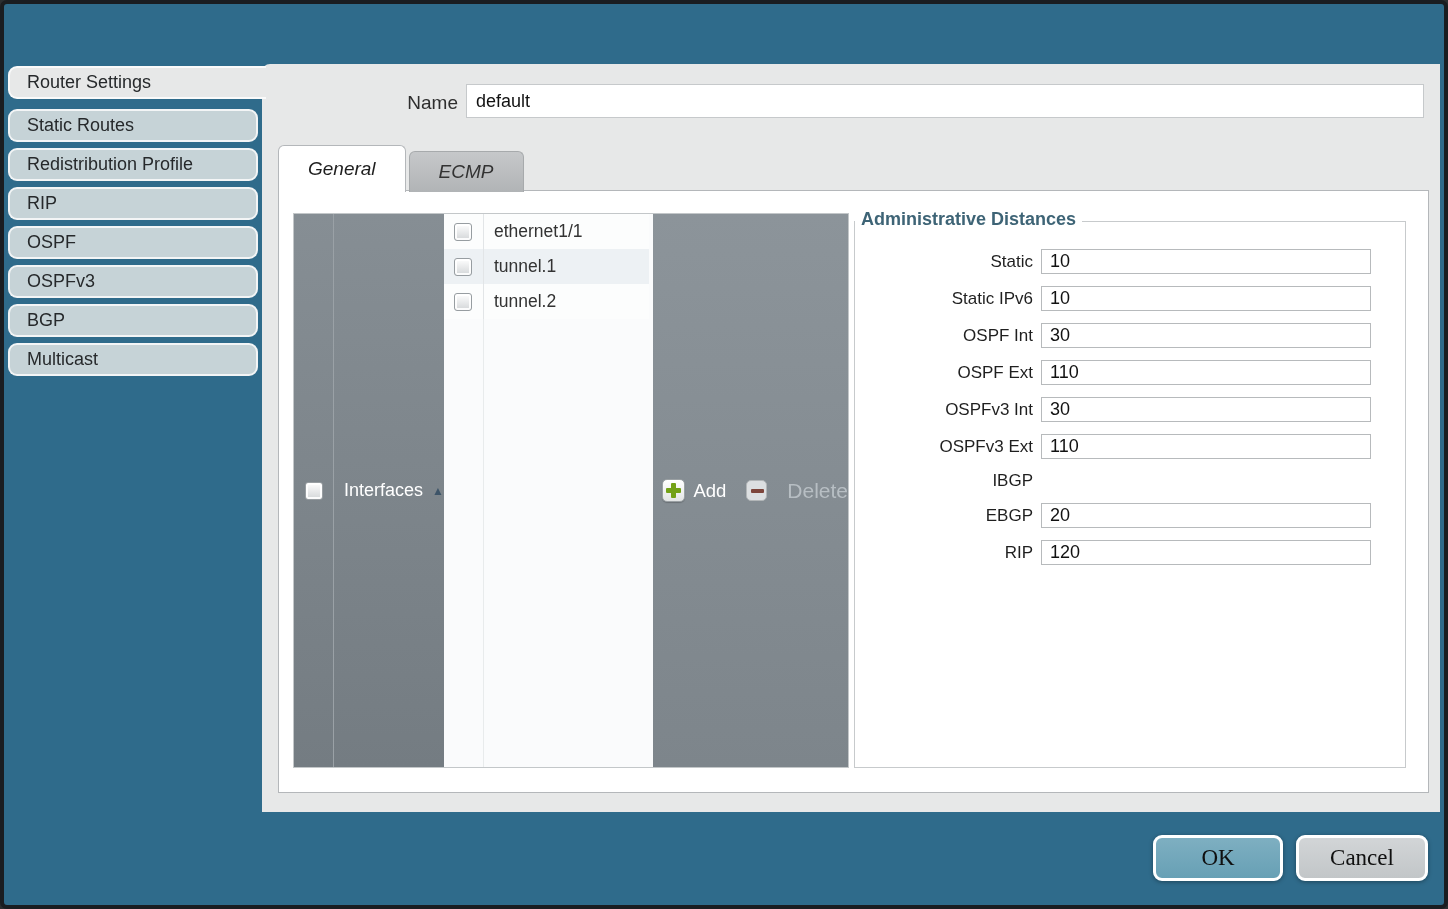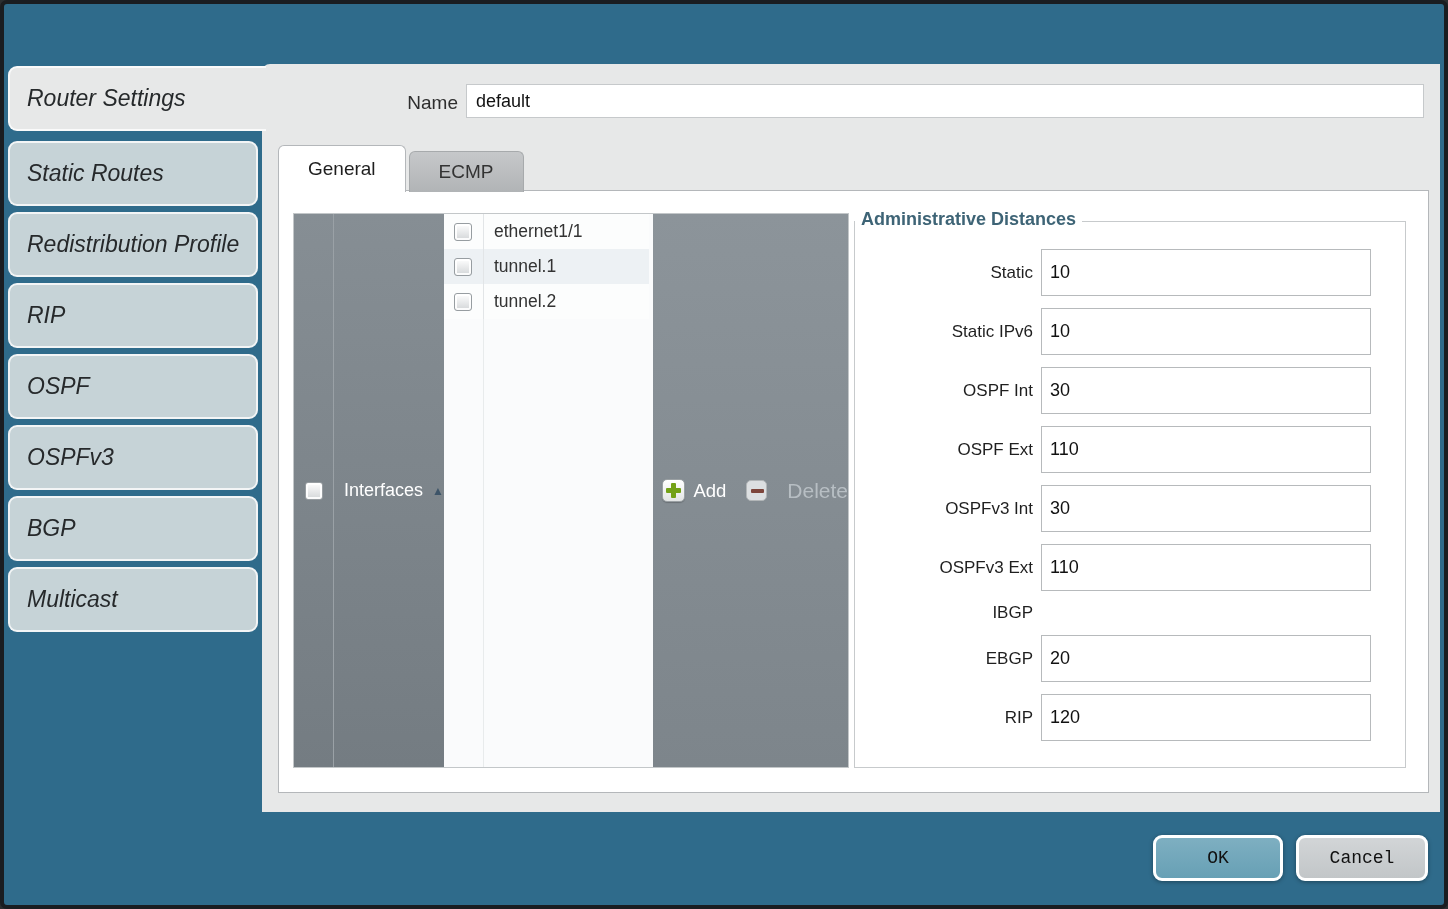--- a/index.html
+++ b/index.html
@@ -31,25 +31,25 @@
   .win-icon {
     width:26px; height:22px; background:#fff; border-radius:2px;
     display:flex; align-items:center; justify-content:center;
     box-shadow:0 0 3px rgba(0,0,0,.3); cursor:pointer;
   }
   .win-inner { width:14px; height:10px; background:#c3c6c8; border:2px solid #888c90; }
 
   
   .sidebar { position:absolute; left:4px; top:62px; width:250px; z-index:2; }
   .side-tab {
-    height:65px; width:250px; margin-bottom:6px;
+    height:33px; width:250px; margin-bottom:6px;
     background:var(--sidebar-tab-bg,#c6d3d7);
     border:2px solid rgba(255,255,255,.78); border-radius:9px;
     display:flex; align-items:center; padding-left:17px;
-    font-size:23px; color:#26292b; cursor:pointer;font-style:italic;
+    font-size:18px; color:#26292b; cursor:pointer;
   }
   .side-tab.active {
     background:var(--dialog-bg,#e7e8e8);
     width:258px; border-right:none; border-radius:9px 0 0 9px;
     margin-bottom:10px;
   }
 
   
   .dialog {
     position:absolute; left:258px; top:60px; right:4px; bottom:93px;
@@ -57,21 +57,21 @@
     border-radius:8px 0 0 0; z-index:1;
   }
   .name-label { position:absolute; left:60px; top:28px; width:136px; text-align:right; font-size:19px; color:#2e2e2e; }
   .name-input {
     position:absolute; left:204px; top:20px; width:958px; height:34px;
     border:1px solid #c6c9cb; background:#fff; font-size:18px; padding:0 9px;
     color:#111; font-family:inherit;
   }
 
   
-  .tabs { position:absolute; left:16px; top:81px; height:47px; display:flex; align-items:flex-end; z-index:3; }
+  .tabs { position:absolute; left:16px; top:81px; height:47px; display:flex; align-items:flex-end; z-index:3;font-style:italic; }
   .tab {
     height:41px; padding:0 29px; display:flex; align-items:center;
     background:linear-gradient(#c6c8ca,#b1b4b6);
     border:1px solid #a7aaac; border-bottom:none; border-radius:6px 6px 0 0;
     font-size:19px; color:#333; margin-right:3px; cursor:pointer;
   }
   .tab.active { height:47px; background:#fff; border-color:#b4b7ba; color:#1e1e1e; }
 
   
   .panel {
@@ -125,29 +125,29 @@
   
   .fieldset { position:absolute; left:575px; top:30px; width:552px; height:547px; border:1px solid #c7cacc; }
   .legend {
     position:absolute; top:-13px; left:0; background:#fff; padding:0 6px;
     font-size:18px; font-weight:bold; color:var(--accent-legend,#3e6476);
   }
   .fields { padding-top:27px; }
   .field-row { display:flex; align-items:center; margin-bottom:12px; }
   .field-label { flex:0 0 186px; text-align:right; padding-right:8px; font-size:17px; color:#1f1f1f; }
   .field-input {
-    width:330px; height:47px; border:1px solid #b7babc; background:#fff;
+    width:330px; height:25px; border:1px solid #b7babc; background:#fff;
     font-size:18px; padding:0 8px; color:#111; font-family:inherit;
   }
 
   
   .actions { position:absolute; right:16px; bottom:24px; display:flex; gap:13px; z-index:2; }
   .btn {
-    height:46px; border-radius:9px; border:3px solid #fff; font-size:18px;
-    color:#101010; font-family:Liberation Mono, monospace; box-shadow:0 1px 4px rgba(0,0,0,.35); cursor:pointer;
+    height:46px; border-radius:9px; border:3px solid #fff; font-size:23px;
+    color:#101010; font-family:Liberation Serif, serif; box-shadow:0 1px 4px rgba(0,0,0,.35); cursor:pointer;
   }
   .ok { width:130px; background:linear-gradient(#7eafc1,var(--ok-bg,#67a0b5)); }
   .cancel { width:132px; background:linear-gradient(#d2d5d7,var(--cancel-bg,#c2c6c8)); }
 </style>
 </head>
 <body>
 
 <div class="window">
 
 

